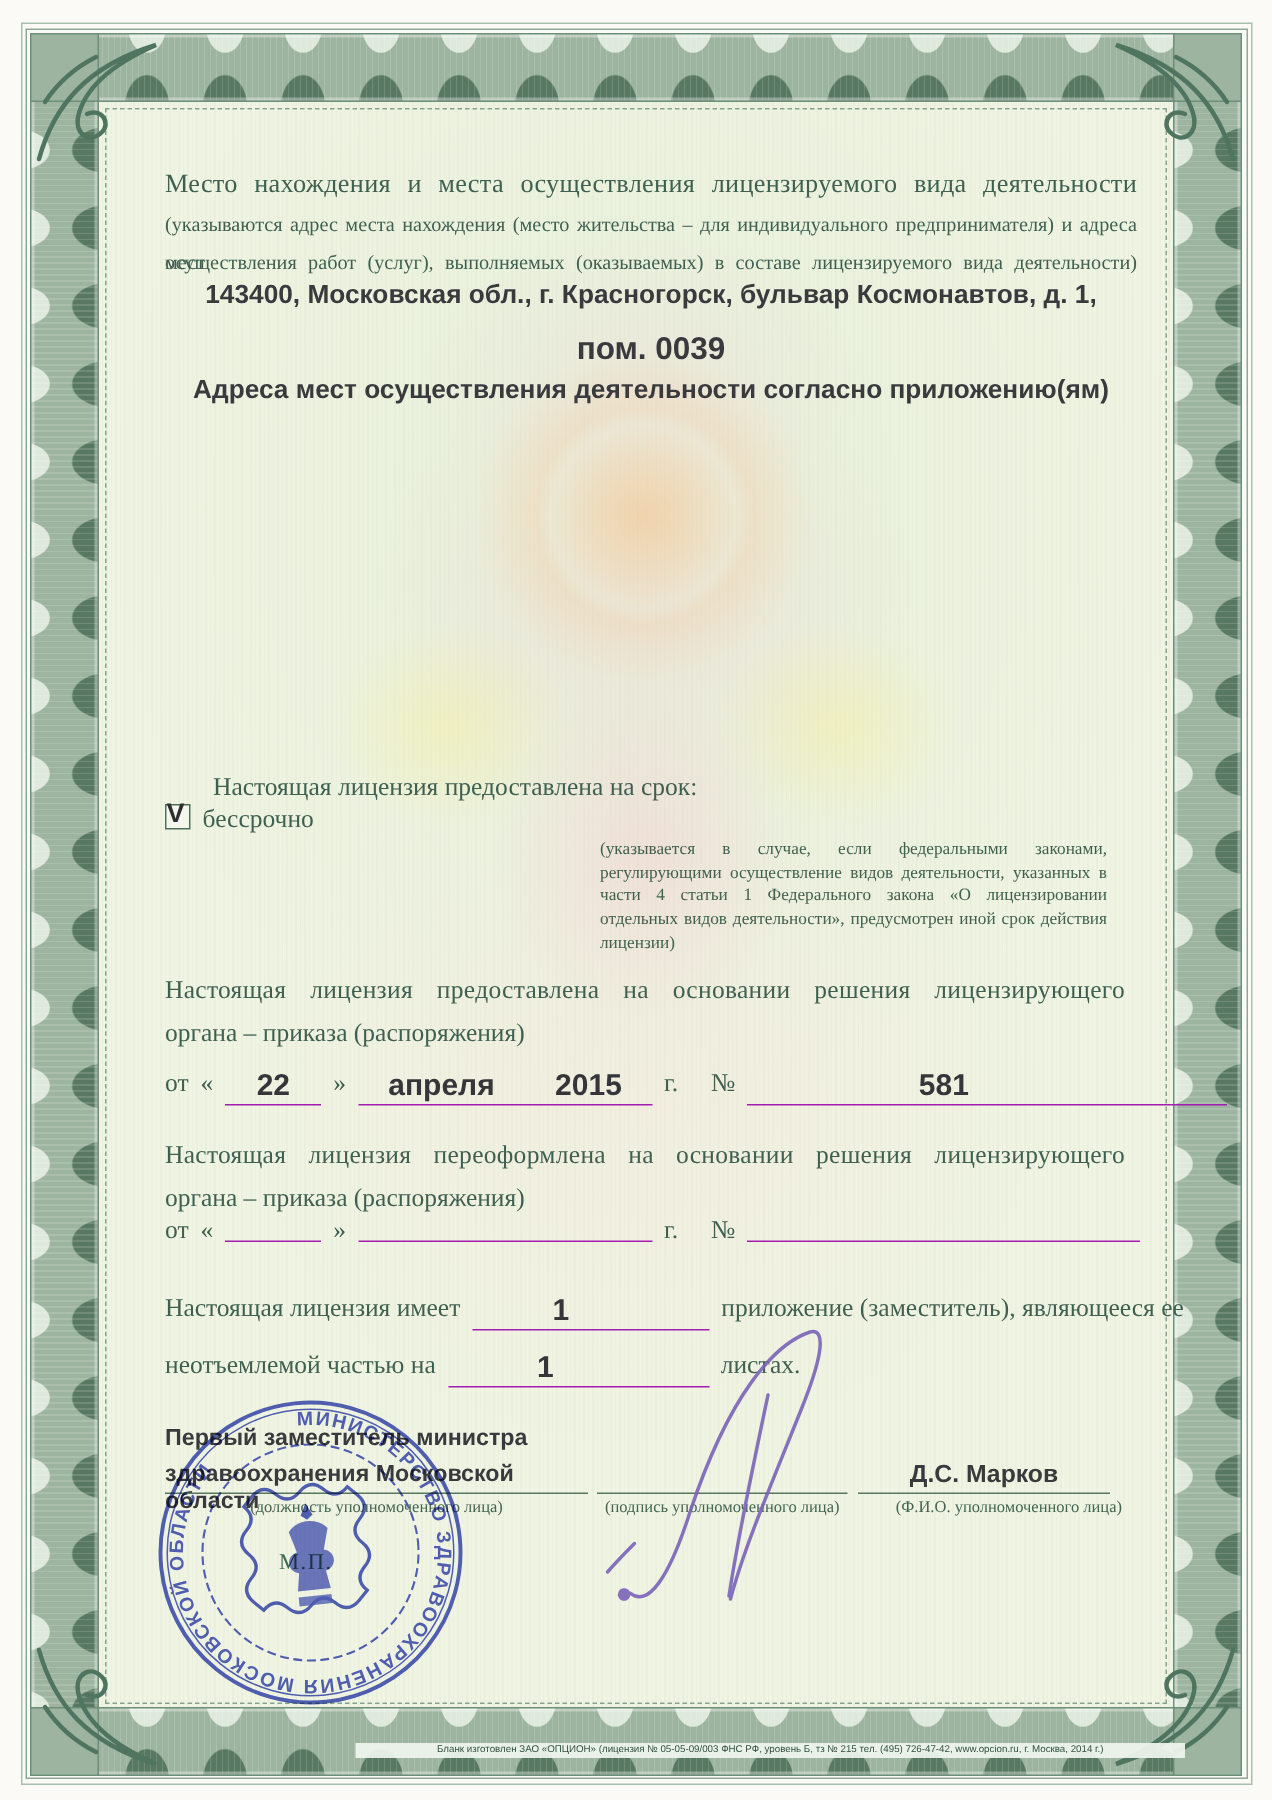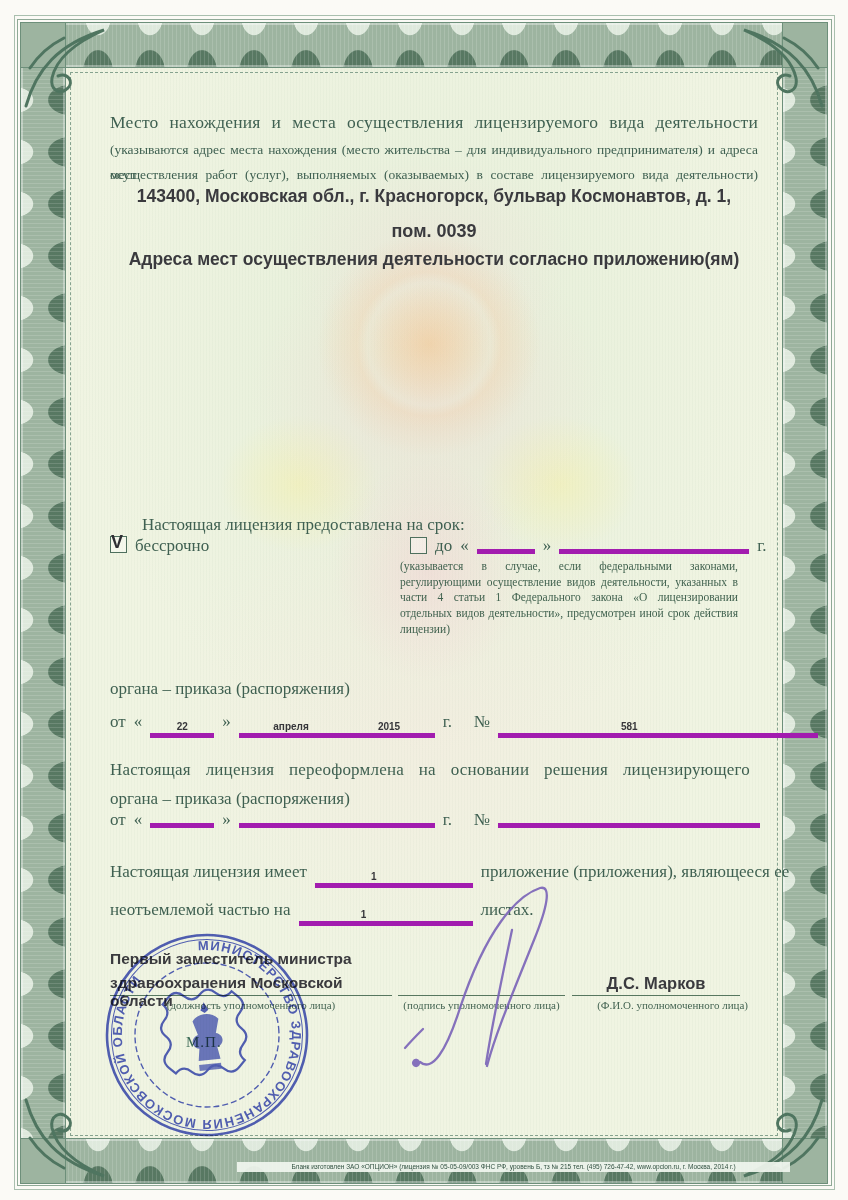--- a/index.html
+++ b/index.html
@@ -50,22 +50,22 @@
   
   .ser{color:#3f6051;}
   .abs{position:absolute;}
   .jtitle{font-size:17.5px;text-align:justify;text-align-last:justify;letter-spacing:.2px;}
   .jnote{font-size:13.5px;text-align:justify;text-align-last:justify;line-height:1.85;}
   .bold-fill{font-family:"Liberation Sans","DejaVu Sans",sans-serif;font-weight:bold;color:#3a3a3e;}
   .centered{text-align:center;}
   .body17{font-size:17px;line-height:1.5;}
   .row{position:absolute;left:110px;white-space:nowrap;font-size:17px;color:#3f6051;}
   .row .w{margin-right:8px;}
-  .blank{display:inline-block;border-bottom:5px solid #a21caf;text-align:center;
-         font-family:"Liberation Sans","DejaVu Sans",sans-serif;font-weight:bold;font-size:10px;
+  .blank{display:inline-block;border-bottom:1px solid #a21caf;text-align:center;
+         font-family:"Liberation Sans","DejaVu Sans",sans-serif;font-weight:bold;font-size:20px;
          color:#36363a;vertical-align:-3px;line-height:1.15;margin-right:8px;}
   .mj{display:inline-flex;justify-content:space-around;text-align:right;}
   .cb{width:15px;height:15px;border:1.5px solid #4e6f5d;display:inline-block;vertical-align:-2px;
       position:relative;background:rgba(255,255,255,0.35);margin-right:8px;}
   .cb .mark{position:absolute;left:0px;top:-5px;font-family:"Liberation Sans",sans-serif;
             font-weight:bold;font-size:18px;color:#2e2e33;}
   .small-note{font-size:11.5px;line-height:1.36;text-align:justify;color:#41624f;}
   .sig-line{position:absolute;border-bottom:1px solid #57775f;}
   .sig-label{position:absolute;font-size:11px;color:#456553;text-align:center;}
   .stamp-svg{position:absolute;left:100px;top:928px;transform:rotate(-6deg);opacity:.88;mix-blend-mode:multiply;z-index:5;}
@@ -119,48 +119,46 @@
       <path d="M10 46 C 18 34, 28 24, 44 16"></path>
         </g>
       </svg>
   </div>
   <div class="inner-dash"></div>
 
   <div class="abs ser jtitle" style="left:110px;top:112px;width:648px;">Место нахождения и места осуществления лицензируемого вида деятельности</div>
   <div class="abs ser jnote" style="left:110px;top:138px;width:648px;">(указываются адрес места нахождения  (место жительства – для индивидуального предпринимателя) и адреса   мест</div>
   <div class="abs ser jnote" style="left:110px;top:163px;width:648px;">осуществления работ (услуг),  выполняемых (оказываемых) в составе лицензируемого вида деятельности)</div>
   <div class="abs bold-fill centered" style="left:104px;top:186px;width:660px;font-size:17.5px;">143400, Московская обл., г. Красногорск, бульвар Космонавтов, д. 1,</div>
-  <div class="abs bold-fill centered" style="left:104px;top:221px;width:660px;font-size:18px;">пом. 0039</div>
+  <div class="abs bold-fill centered" style="left:104px;top:221px;width:660px;font-size:21px;">пом. 0039</div>
   <div class="abs bold-fill centered" style="left:104px;top:249px;width:660px;font-size:17.5px;">Адреса мест осуществления деятельности согласно приложению(ям)</div>
 
   <div class="abs ser body17" style="left:110px;top:512px;margin-left:32px;">Настоящая лицензия предоставлена на срок:</div>
   <div class="row" style="top:536px;">
     <span class="cb"><span class="mark">V</span></span><span class="w">бессрочно</span>
   </div>
-  <div class="row" style="left:410px;top:536px;">
-    <span class="cb" style="vertical-align:-3px;"></span><span class="w">до</span><span class="w">«</span><span class="blank" style="width:58px;"></span><span class="w">»</span><span class="blank" style="width:190px;"></span><span class="w">г.</span>
-  </div>
   <div class="abs small-note" style="left:400px;top:559px;width:338px;">(указывается в случае, если федеральными законами, регулирующими осуществление видов деятельности, указанных в части 4 статьи 1 Федерального закона  «О лицензировании отдельных видов деятельности», предусмотрен иной срок действия лицензии)</div>
 
+  <div class="abs ser jtitle" style="left:110px;top:650px;width:640px;font-size:17px;">Настоящая лицензия предоставлена на основании решения лицензирующего</div>
   <div class="abs ser body17" style="left:110px;top:676px;">органа – приказа (распоряжения)</div>
   <div class="row" style="top:712px;">
     <span class="w">от</span><span class="w">«</span><span class="blank" style="width:64px;">22</span><span class="w">»</span><span class="blank mj" style="width:196px;">
         <span>апреля</span>
         <span>2015</span>
       </span><span class="w">г.</span><span class="w" style="margin-left:14px;">№</span><span class="blank" style="width:262px;padding-right:58px;">581</span>
   </div>
 
   <div class="abs ser jtitle" style="left:110px;top:760px;width:640px;font-size:17px;">Настоящая лицензия переоформлена на основании решения лицензирующего</div>
   <div class="abs ser body17" style="left:110px;top:786px;">органа – приказа (распоряжения)</div>
   <div class="row" style="top:810px;">
     <span class="w">от</span><span class="w">«</span><span class="blank" style="width:64px;"></span><span class="w">»</span><span class="blank" style="width:196px;"></span><span class="w">г.</span><span class="w" style="margin-left:14px;">№</span><span class="blank" style="width:262px;"></span>
   </div>
 
   <div class="row" style="top:862px;">
-    <span class="w">Настоящая лицензия имеет</span><span class="blank" style="width:118px;padding-right:40px;">1</span><span class="w">приложение (приложения), являющееся ее</span>
+    <span class="w">Настоящая лицензия имеет</span><span class="blank" style="width:118px;padding-right:40px;">1</span><span class="w">приложение (заместитель), являющееся ее</span>
   </div>
   <div class="row" style="top:900px;">
     <span class="w">неотъемлемой частью на</span><span class="blank" style="width:130px;padding-right:44px;">1</span><span class="w">листах.</span>
   </div>
 
   <div class="abs bold-fill" style="left:110px;top:950px;font-size:15.5px;">Первый заместитель министра</div>
   <div class="abs bold-fill" style="left:110px;top:974px;width:282px;font-size:15.5px;">здравоохранения Московской области</div>
   <div class="sig-line" style="left:110px;top:975px;width:282px;height:20px;"></div>
   <div class="sig-line" style="left:398px;top:975px;width:167px;height:20px;"></div>
   <div class="sig-line" style="left:572px;top:975px;width:168px;height:20px;"></div>

